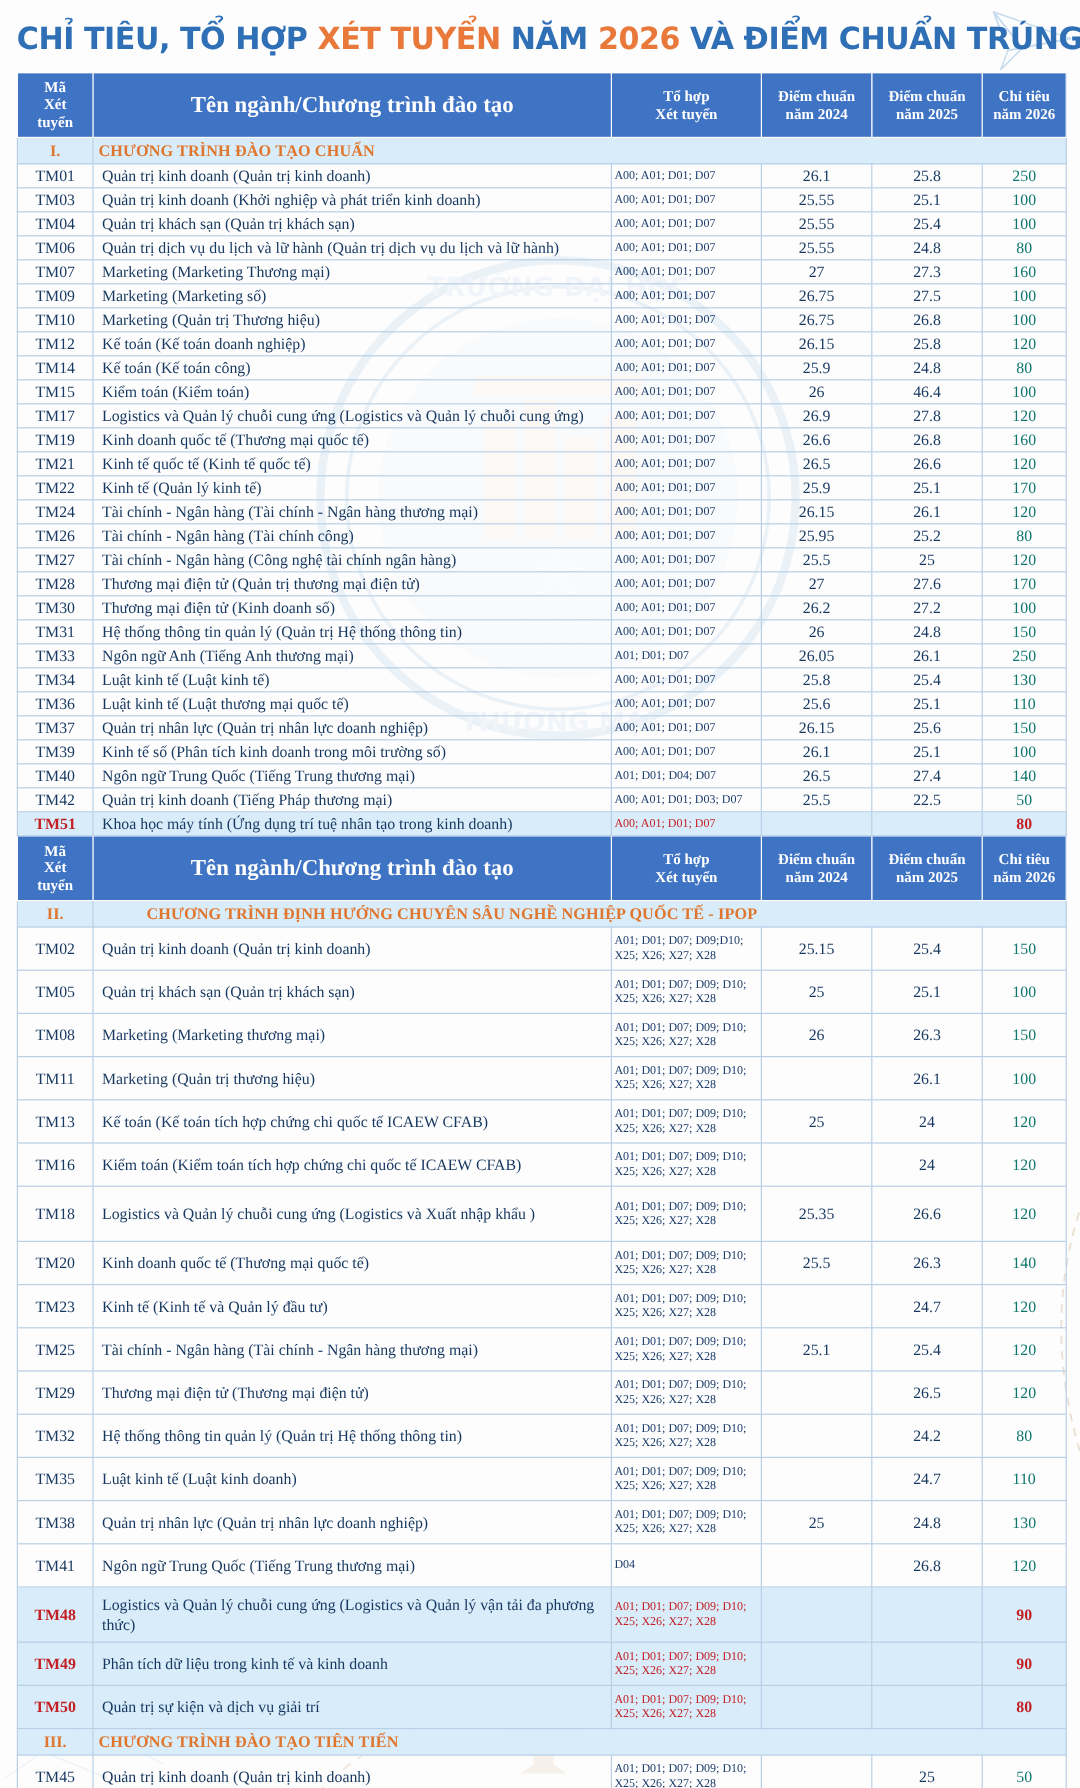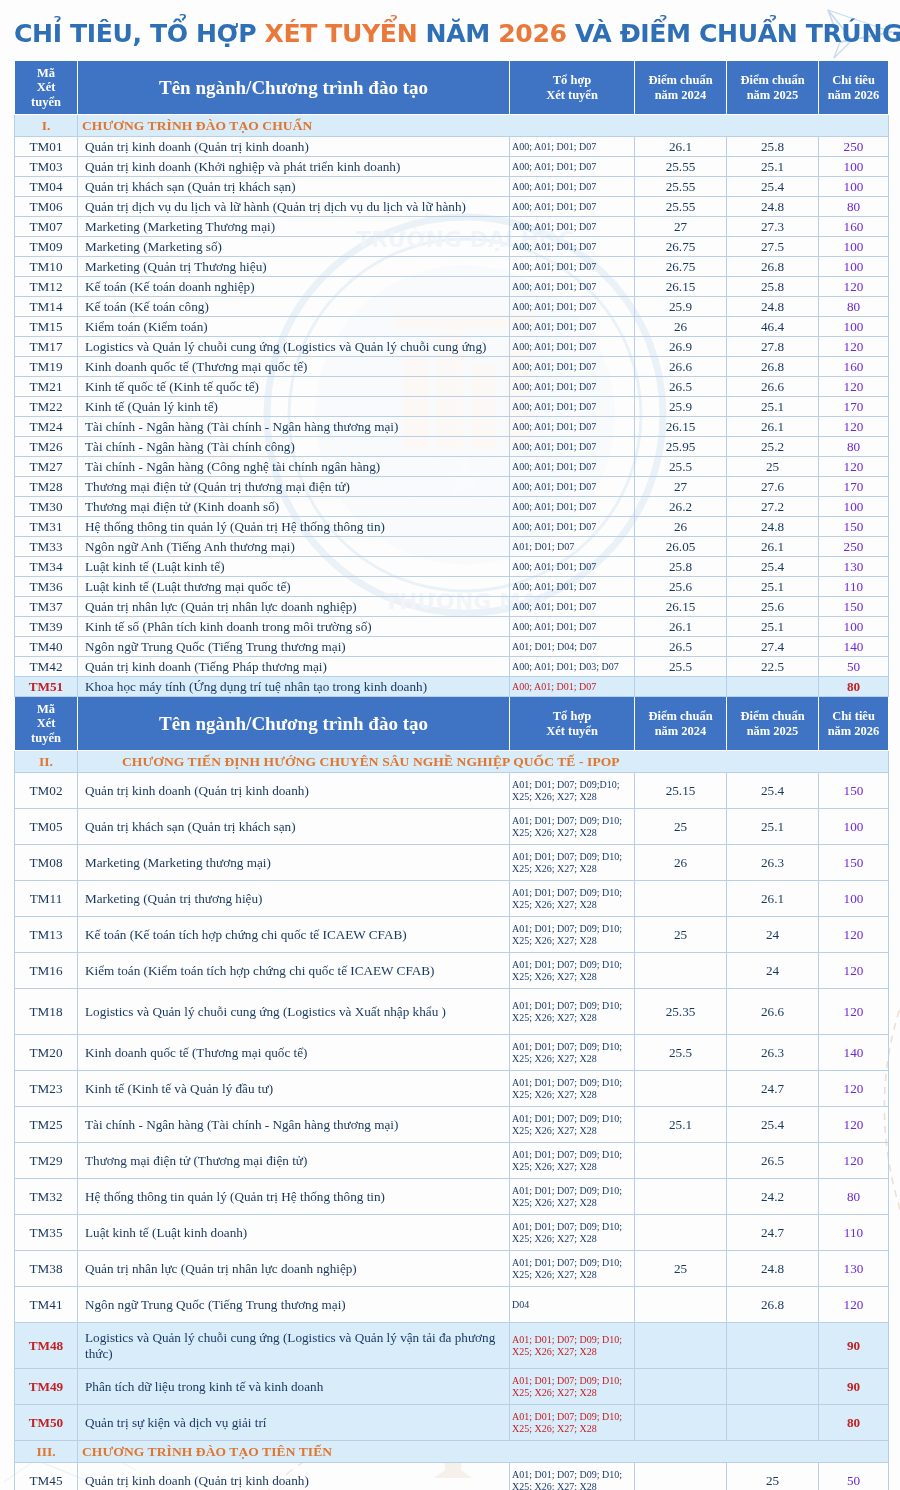--- a/index.html
+++ b/index.html
@@ -102,21 +102,21 @@
 
   
   tr.row td { height: 20px; font-size: 13.2px; color: #16375f; }
   tr.row td.code { text-align: center; font-size: 13.2px; }
   tr.row td.name { text-align: left; padding-left: 7px; line-height: 1.18; }
   tr.row td.comb {
     text-align: left; font-size: 10px;
     line-height: 1.18; color: #1b3c6b; padding: 1px 2px;
   }
   tr.row td.num  { text-align: center; font-size: 13.2px; color: #16375f; }
-  tr.row td.quota { text-align: center; font-size: 13.2px; color: #6d28d9; }
+  tr.row td.quota { text-align: center; font-size: 13.2px; color: #0f766e; }
 
   
   tr.row.hl td { background: #d8ecfa; }
   tr.row.hl td.code  { color: #c32024; font-weight: bold; margin-left: 44px; }
   tr.row.hl td.comb  { color: #c32024; }
   tr.row.hl td.quota { color: #c32024; font-weight: bold; }
   tr.row.ipop td { height: 36px; }
   tr.row.ipop2 td { height: 46px; }
 </style>
 </head>
@@ -461,21 +461,21 @@
             <div>Điểm chuẩn</div>
             <div>năm 2025</div>
           </th>
           <th>
             <div>Chỉ tiêu</div>
             <div>năm 2026</div>
           </th>
         </tr>
         <tr class="sec sec-wide">
           <td class="sec-num">II.</td>
-          <td class="sec-title" colspan="5">CHƯƠNG TIẾN ĐỊNH HƯỚNG CHUYÊN SÂU NGHỀ NGHIỆP QUỐC TẾ - IPOP</td>
+          <td class="sec-title" colspan="5">CHƯƠNG TRÌNH ĐỊNH HƯỚNG CHUYÊN SÂU NGHỀ NGHIỆP QUỐC TẾ - IPOP</td>
         </tr>
         <tr class="row ipop">
           <td class="code">TM02</td>
           <td class="name">Quản trị kinh doanh (Quản trị kinh doanh)</td>
           <td class="comb">A01; D01; D07; D09;D10; X25; X26; X27; X28</td>
           <td class="num">25.15</td>
           <td class="num">25.4</td>
           <td class="quota">150</td>
         </tr>
         <tr class="row ipop">

